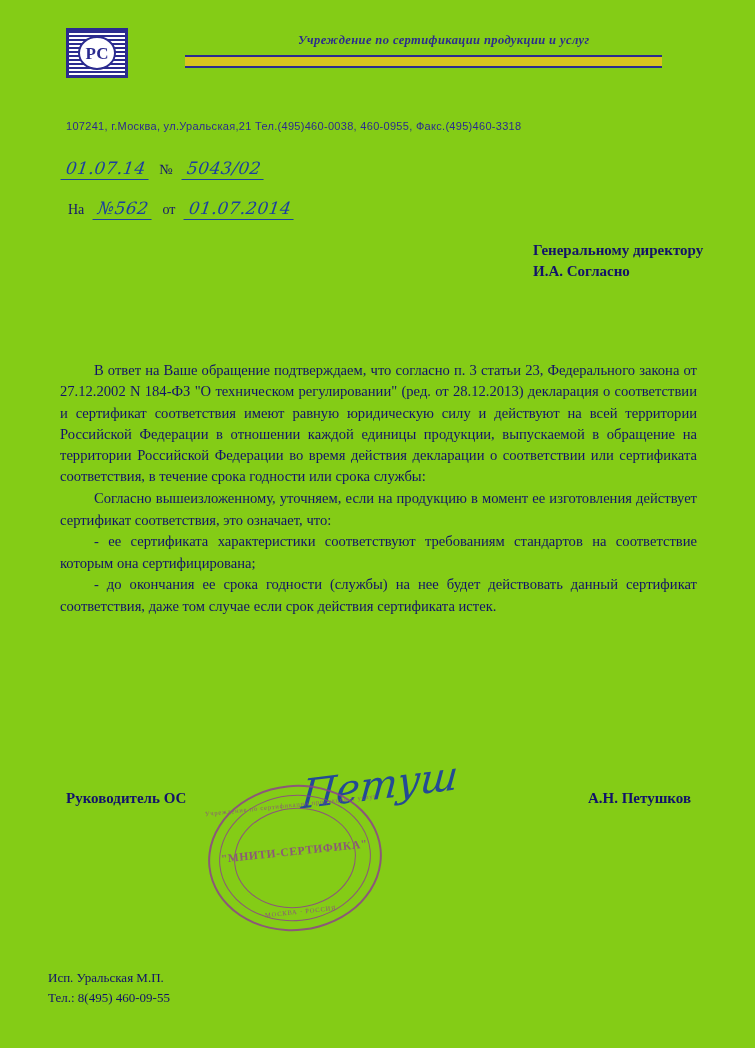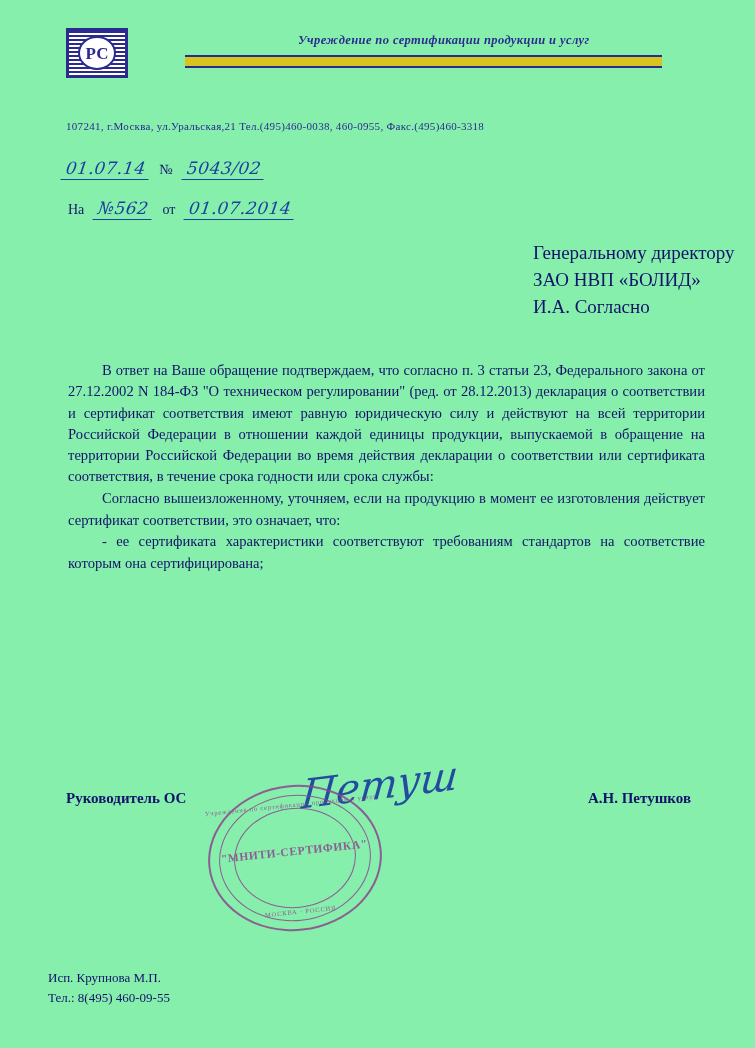--- a/index.html
+++ b/index.html
@@ -14,21 +14,21 @@
     font-family: "Liberation Serif", serif;
     color: #1a1a6e;
     overflow: hidden;
   }
 
   .page {
     position: absolute;
     left: 0; top: 0;
     width: 755px;
     height: 1048px;
-    background: #86efac;
+    background: #84cc16;
   }
 
   
   .letterhead {
     position: absolute;
     left: 0; top: 0;
     width: 755px;
     height: 145px;
   }
 
@@ -105,21 +105,21 @@
   .brand .dash {
     font-size: 26px;
     vertical-align: middle;
     letter-spacing: 0;
   }
 
   .contacts {
     position: absolute;
     left: 66px;
     top: 120px;
-    font-family: Liberation Serif, serif;
+    font-family: Liberation Sans, sans-serif;
     font-size: 11px;
     color: #2b2b8f;
     letter-spacing: 0.3px;
     white-space: nowrap;
   }
 
   
   .ref-block {
     position: absolute;
     left: 62px;
@@ -154,38 +154,37 @@
     padding: 0 6px;
   }
 
   
   .addressee {
     position: absolute;
     left: 533px;
     top: 240px;
     width: 210px;
     font-family: "Liberation Serif", serif;
-    font-size: 19px;
-    font-weight: normal;
+    font-size: 15px;
+    font-weight: bold;
     line-height: 1.42;
     color: #12126a;
   }
 
   
   .body-text {
     position: absolute;
     left: 60px;
     top: 360px;
     width: 637px;
     font-family: "Liberation Serif", serif;
     font-size: 14.6px;
     line-height: 1.46;
     color: #12126a;
     text-align: justify;
-    margin-left: 8px;
   }
   .body-text p {
     margin: 0 0 0.5px 0;
     text-indent: 34px;
   }
   .body-text p.dash-item {
     text-indent: 34px;
   }
 
   
@@ -303,43 +302,43 @@
     <div class="ref-line ref-line-2">
       <span class="lbl">На</span>
       <span class="hw">№562</span>
       <span class="lbl">от</span>
       <span class="hw">01.07.2014</span>
     </div>
   </div>
 
   <div class="addressee">
     <div>Генеральному директору</div>
-    <div>ЗАО НВП «БОЛИД»</div>
     <div>И.А. Согласно</div>
   </div>
 
   <div class="body-text">
     <p>В ответ на Ваше обращение подтверждаем, что согласно п. 3 статьи 23, Федерального закона от 27.12.2002 N 184-ФЗ "О техническом регулировании" (ред. от 28.12.2013) декларация о соответствии и сертификат соответствия имеют равную юридическую силу и действуют на всей территории Российской Федерации в отношении каждой единицы продукции, выпускаемой в обращение на территории Российской Федерации во время действия декларации о соответствии или сертификата соответствия, в течение срока годности или срока службы:</p>
-    <p>Согласно вышеизложенному, уточняем, если на продукцию в момент ее изготовления действует сертификат соответствии, это означает, что:</p>
+    <p>Согласно вышеизложенному, уточняем, если на продукцию в момент ее изготовления действует сертификат соответствия, это означает, что:</p>
     <p class="dash-item">- ее сертификата характеристики соответствуют требованиям стандартов на соответствие которым она сертифицирована;</p>
+    <p class="dash-item">- до окончания ее срока годности (службы) на нее будет действовать данный сертификат соответствия, даже  том случае если срок действия сертификата истек.</p>
   </div>
 
   <div class="sign-row">
     <span class="sign-left">Руководитель ОС</span>
     <span class="sign-right">А.Н. Петушков</span>
   </div>
 
   <div class="signature">Петуш</div>
 
   <div class="stamp">
     <div class="ring2"></div>
     <div class="ring3"></div>
     <div class="stamp-arc top">Учреждение по сертификации продукции и услуг</div>
     <div class="stamp-center">"МНИТИ-СЕРТИФИКА"</div>
     <div class="stamp-arc bottom">МОСКВА · РОССИЯ</div>
   </div>
 
   <div class="footer">
-    <div>Исп. Крупнова М.П.</div>
+    <div>Исп. Уральская М.П.</div>
     <div>Тел.: 8(495) 460-09-55</div>
   </div>
 
 </div>
 
 </body></html>

